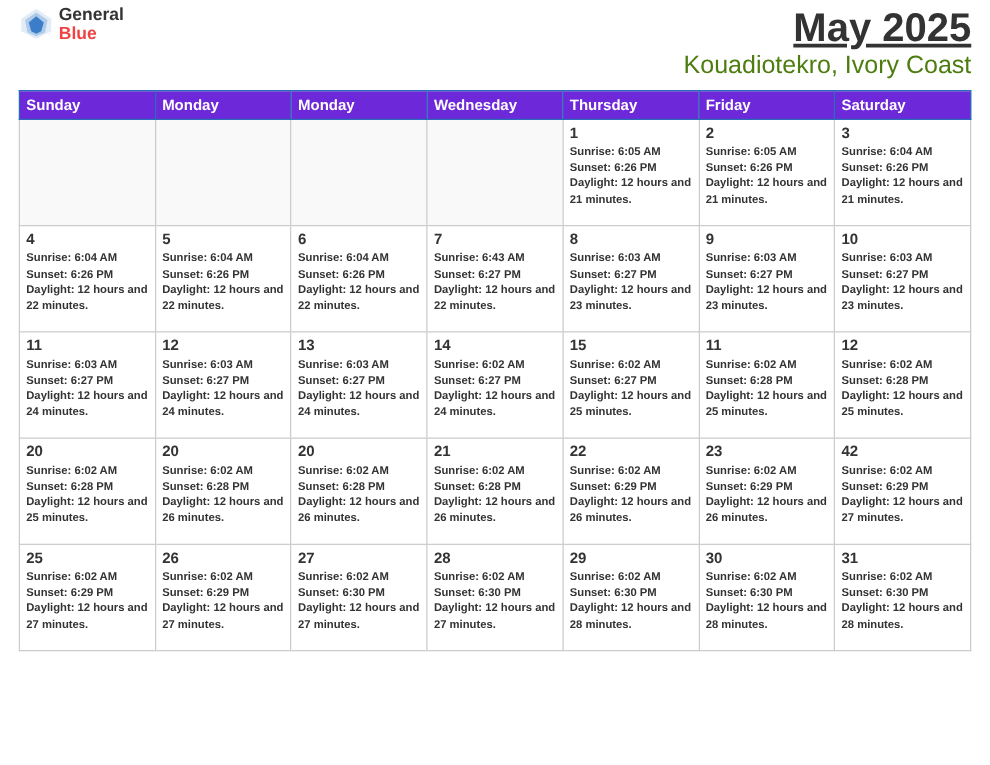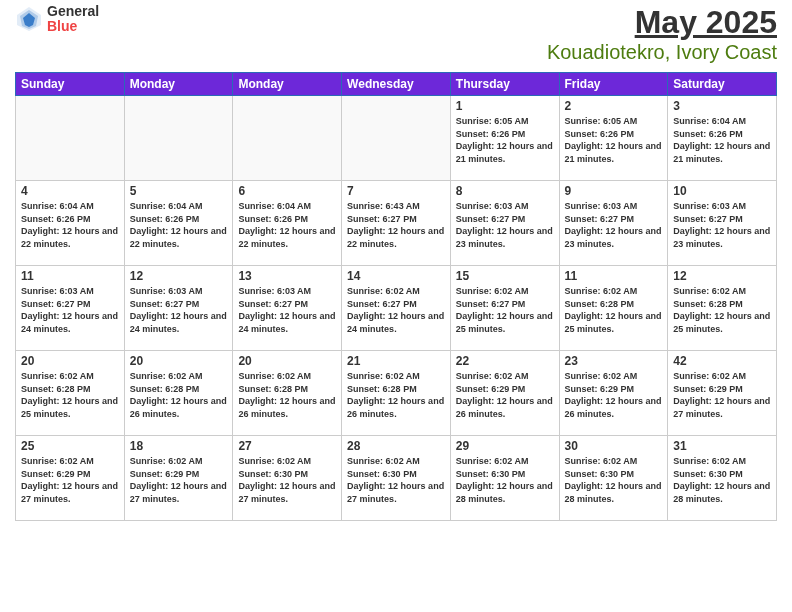--- a/index.html
+++ b/index.html
@@ -314,21 +314,21 @@
         </tr>
         <tr>
           <td>
             <div class="day-num">25</div>
             <div class="day-info">Sunrise: 6:02 AM
 Sunset: 6:29 PM
 Daylight: 12 hours
 and 27 minutes.</div>
           </td>
           <td>
-            <div class="day-num">18</div>
+            <div class="day-num">26</div>
             <div class="day-info">Sunrise: 6:02 AM
 Sunset: 6:29 PM
 Daylight: 12 hours
 and 27 minutes.</div>
           </td>
           <td>
             <div class="day-num">27</div>
             <div class="day-info">Sunrise: 6:02 AM
 Sunset: 6:30 PM
 Daylight: 12 hours

